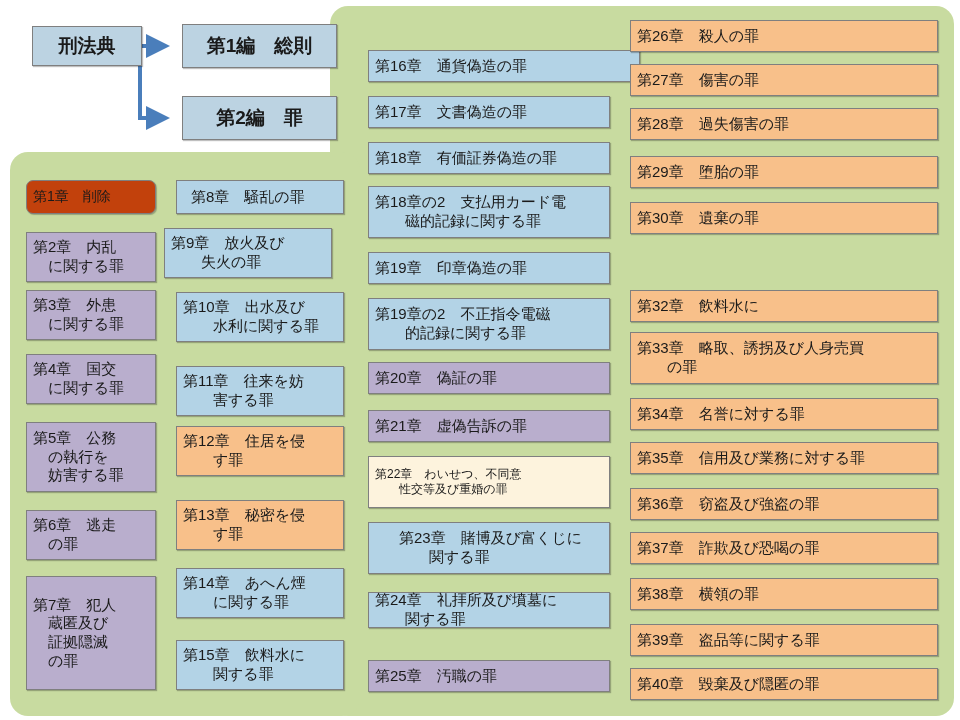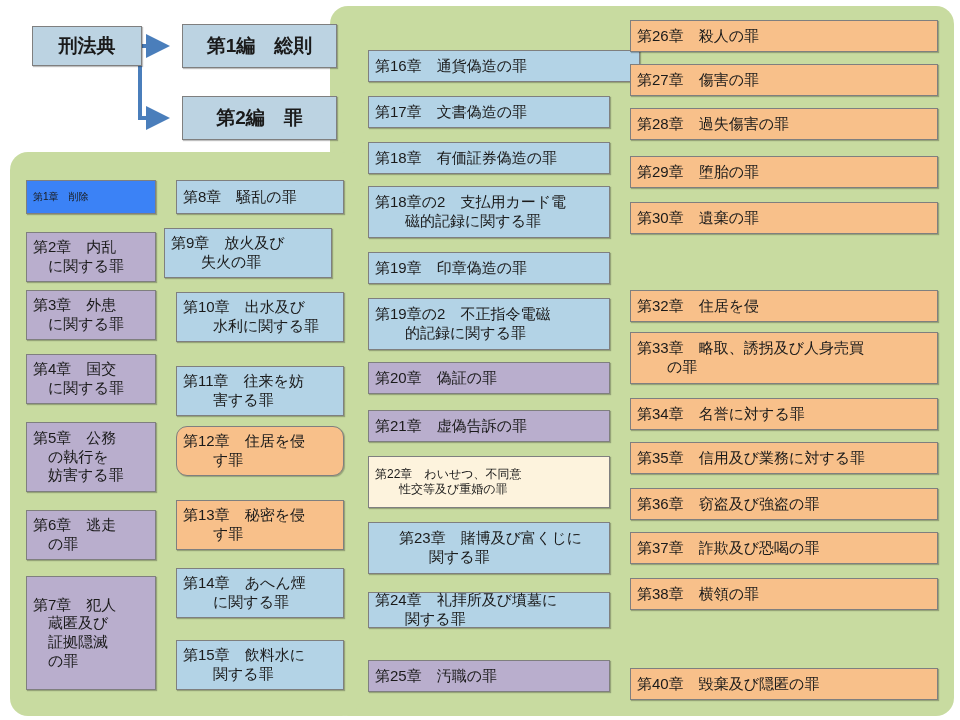--- a/index.html
+++ b/index.html
@@ -52,21 +52,21 @@
     width: 100%;
     padding: 0 6px;
   }
   .c-head {
     background: #bcd3e2;
     font-size: 19px;
     font-weight: bold;
     margin-left: 12px;
   }
   .c-head .txt { text-align: center; }
-  .c-beige { background: #3b82f6; font-size: 10px; }
+  .c-beige { background: #c2410c; font-size: 14px; border-radius: 7px; }
   .c-purple { background: #b9aecd; font-size: 15px; }
   .c-blue { background: #b3d3e6; font-size: 15px; }
   .c-orange { background: #f8c08a; font-size: 15px; }
   .c-cream { background: #fdf3dd; font-size: 12px; }
   svg.arrows {
     position: absolute;
     left: 0;
     top: 0;
     width: 960px;
     height: 720px;
@@ -126,36 +126,36 @@
     <span class="txt">第6章　逃走
 　の罪</span>
   </div>
   <div class="box c-purple" style="left:26px; top:576px; width:130px; height:114px;">
     <span class="txt">第7章　犯人
 　蔵匿及び
 　証拠隠滅
 　の罪</span>
   </div>
 
-  <div class="box c-blue" style="left:176px; top:180px; width:168px; height:34px;">
+  <div class="box c-blue" style="left:176px; top:180px; width:168px; height:34px;padding-left:8px;">
     <span class="txt">第8章　騒乱の罪</span>
   </div>
   <div class="box c-blue" style="left:164px; top:228px; width:168px; height:50px;">
     <span class="txt">第9章　放火及び
 　　失火の罪</span>
   </div>
   <div class="box c-blue" style="left:176px; top:292px; width:168px; height:50px;">
     <span class="txt">第10章　出水及び
 　　水利に関する罪</span>
   </div>
   <div class="box c-blue" style="left:176px; top:366px; width:168px; height:50px;">
     <span class="txt">第11章　往来を妨
 　　害する罪</span>
   </div>
-  <div class="box c-orange" style="left:176px; top:426px; width:168px; height:50px;border-radius:11px;">
+  <div class="box c-orange" style="left:176px; top:426px; width:168px; height:50px;">
     <span class="txt">第12章　住居を侵
 　　す罪</span>
   </div>
   <div class="box c-orange" style="left:176px; top:500px; width:168px; height:50px;">
     <span class="txt">第13章　秘密を侵
 　　す罪</span>
   </div>
   <div class="box c-blue" style="left:176px; top:568px; width:168px; height:50px;">
     <span class="txt">第14章　あへん煙
 　　に関する罪</span>
@@ -216,38 +216,41 @@
   <div class="box c-orange" style="left:630px; top:108px; width:308px; height:32px;">
     <span class="txt">第28章　過失傷害の罪</span>
   </div>
   <div class="box c-orange" style="left:630px; top:156px; width:308px; height:32px;">
     <span class="txt">第29章　堕胎の罪</span>
   </div>
   <div class="box c-orange" style="left:630px; top:202px; width:308px; height:32px;">
     <span class="txt">第30章　遺棄の罪</span>
   </div>
   <div class="box c-orange" style="left:630px; top:290px; width:308px; height:32px;">
-    <span class="txt">第32章　住居を侵</span>
+    <span class="txt">第32章　飲料水に</span>
   </div>
   <div class="box c-orange" style="left:630px; top:332px; width:308px; height:52px;">
     <span class="txt">第33章　略取、誘拐及び人身売買
 　　の罪</span>
   </div>
   <div class="box c-orange" style="left:630px; top:398px; width:308px; height:32px;">
     <span class="txt">第34章　名誉に対する罪</span>
   </div>
   <div class="box c-orange" style="left:630px; top:442px; width:308px; height:32px;">
     <span class="txt">第35章　信用及び業務に対する罪</span>
   </div>
   <div class="box c-orange" style="left:630px; top:488px; width:308px; height:32px;">
     <span class="txt">第36章　窃盗及び強盗の罪</span>
   </div>
   <div class="box c-orange" style="left:630px; top:532px; width:308px; height:32px;">
     <span class="txt">第37章　詐欺及び恐喝の罪</span>
   </div>
   <div class="box c-orange" style="left:630px; top:578px; width:308px; height:32px;">
     <span class="txt">第38章　横領の罪</span>
   </div>
+  <div class="box c-orange" style="left:630px; top:624px; width:308px; height:32px;">
+    <span class="txt">第39章　盗品等に関する罪</span>
+  </div>
   <div class="box c-orange" style="left:630px; top:668px; width:308px; height:32px;">
     <span class="txt">第40章　毀棄及び隠匿の罪</span>
   </div>
 
 </div>
 
 </body></html>

